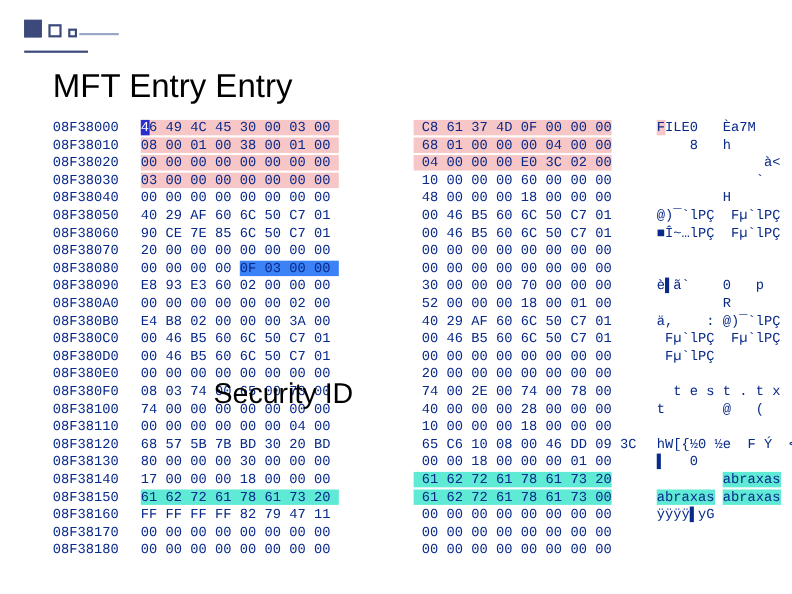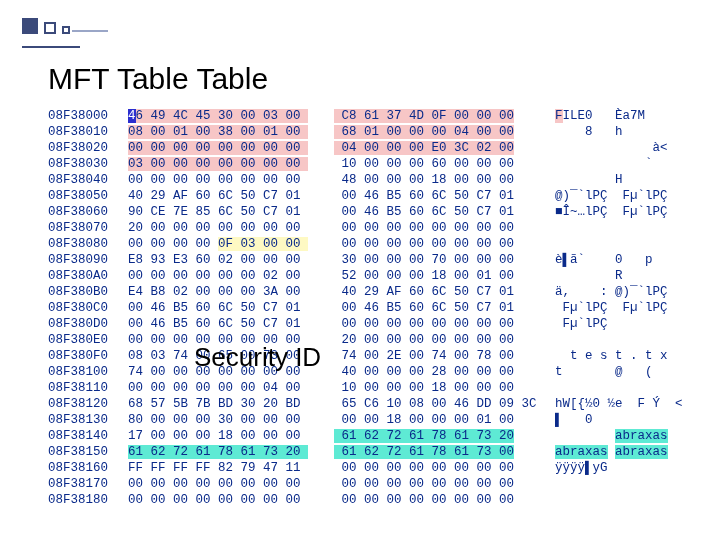--- a/index.html
+++ b/index.html
@@ -38,26 +38,26 @@
     top: 108px;
     left: 48px;
     font-family: "Courier New", monospace;
     font-size: 12.5px;
     line-height: 16px;
     color: #0a2a8a;
     white-space: pre;
   }
   .row { display: flex; }
   .off   { width: 80px; white-space: pre; }
-  .hexL  { width: 206px; white-space: pre; position: relative; }
+  .hexL  { width: 248px; white-space: pre; position: relative; }
   .hexR  { width: 206px; white-space: pre; position: relative; }
   .asc   { white-space: pre; position: relative; font-family: Liberation Mono, monospace; }
   .hl-pink  { background: #f7c6c6; }
   .hl-green { background: #5eead4; }
-  .hl-blue  { background: #fef9c3; }
+  .hl-blue  { background: #3b82f6; }
   .hl-cell  { background: #2b2ecf; color: #fff; }
 
   .overlay {
     position: absolute;
     top: 342px;
     left: 194px;
     font-family: Arial, Helvetica, sans-serif;
     font-size: 26px;
     color: #000;
     line-height: 30px;
@@ -68,19 +68,19 @@
 <body>
 
 <div class="corner-deco">
   <div class="sq big"></div>
     <div class="sq mid"></div>
     <div class="sq sm"></div>
   <div class="bar"></div>
     <div class="bar2"></div>
 </div>
 
-<div class="title">MFT Table Table</div>
+<div class="title">MFT Entry Entry</div>
 
 <div class="hexwrap" id="hexwrap"><div class="row"><span class="off">08F38000  </span><span class="hexL"><span class="hl-pink"><span class="hl-cell">4</span>6 49 4C 45 30 00 03 00 </span></span><span class="hexR"><span class="hl-pink"> C8 61 37 4D 0F 00 00 00</span></span><span class="asc">  <span class="hl-pink">F</span>ILE0   Èa7M</span></div><div class="row"><span class="off">08F38010  </span><span class="hexL"><span class="hl-pink">08 00 01 00 38 00 01 00 </span></span><span class="hexR"><span class="hl-pink"> 68 01 00 00 00 04 00 00</span></span><span class="asc">      8   h</span></div><div class="row"><span class="off">08F38020  </span><span class="hexL"><span class="hl-pink">00 00 00 00 00 00 00 00 </span></span><span class="hexR"><span class="hl-pink"> 04 00 00 00 E0 3C 02 00</span></span><span class="asc">               à&lt;</span></div><div class="row"><span class="off">08F38030  </span><span class="hexL"><span class="hl-pink">03 00 00 00 00 00 00 00 </span></span><span class="hexR"> 10 00 00 00 60 00 00 00</span><span class="asc">              `</span></div><div class="row"><span class="off">08F38040  </span><span class="hexL">00 00 00 00 00 00 00 00 </span><span class="hexR"> 48 00 00 00 18 00 00 00</span><span class="asc">          H</span></div><div class="row"><span class="off">08F38050  </span><span class="hexL">40 29 AF 60 6C 50 C7 01 </span><span class="hexR"> 00 46 B5 60 6C 50 C7 01</span><span class="asc">  @)¯`lPÇ  Fµ`lPÇ</span></div><div class="row"><span class="off">08F38060  </span><span class="hexL">90 CE 7E 85 6C 50 C7 01 </span><span class="hexR"> 00 46 B5 60 6C 50 C7 01</span><span class="asc">  ■Î~…lPÇ  Fµ`lPÇ</span></div><div class="row"><span class="off">08F38070  </span><span class="hexL">20 00 00 00 00 00 00 00 </span><span class="hexR"> 00 00 00 00 00 00 00 00</span><span class="asc">  </span></div><div class="row"><span class="off">08F38080  </span><span class="hexL">00 00 00 00 <span class="hl-blue">0F 03 00 00 </span></span><span class="hexR"> 00 00 00 00 00 00 00 00</span><span class="asc">  </span></div><div class="row"><span class="off">08F38090  </span><span class="hexL">E8 93 E3 60 02 00 00 00 </span><span class="hexR"> 30 00 00 00 70 00 00 00</span><span class="asc">  è▌ã`    0   p</span></div><div class="row"><span class="off">08F380A0  </span><span class="hexL">00 00 00 00 00 00 02 00 </span><span class="hexR"> 52 00 00 00 18 00 01 00</span><span class="asc">          R</span></div><div class="row"><span class="off">08F380B0  </span><span class="hexL">E4 B8 02 00 00 00 3A 00 </span><span class="hexR"> 40 29 AF 60 6C 50 C7 01</span><span class="asc">  ä,    : @)¯`lPÇ</span></div><div class="row"><span class="off">08F380C0  </span><span class="hexL">00 46 B5 60 6C 50 C7 01 </span><span class="hexR"> 00 46 B5 60 6C 50 C7 01</span><span class="asc">   Fµ`lPÇ  Fµ`lPÇ</span></div><div class="row"><span class="off">08F380D0  </span><span class="hexL">00 46 B5 60 6C 50 C7 01 </span><span class="hexR"> 00 00 00 00 00 00 00 00</span><span class="asc">   Fµ`lPÇ</span></div><div class="row"><span class="off">08F380E0  </span><span class="hexL">00 00 00 00 00 00 00 00 </span><span class="hexR"> 20 00 00 00 00 00 00 00</span><span class="asc">  </span></div><div class="row"><span class="off">08F380F0  </span><span class="hexL">08 03 74 00 65 00 73 00 </span><span class="hexR"> 74 00 2E 00 74 00 78 00</span><span class="asc">    t e s t . t x</span></div><div class="row"><span class="off">08F38100  </span><span class="hexL">74 00 00 00 00 00 00 00 </span><span class="hexR"> 40 00 00 00 28 00 00 00</span><span class="asc">  t       @   (</span></div><div class="row"><span class="off">08F38110  </span><span class="hexL">00 00 00 00 00 00 04 00 </span><span class="hexR"> 10 00 00 00 18 00 00 00</span><span class="asc">  </span></div><div class="row"><span class="off">08F38120  </span><span class="hexL">68 57 5B 7B BD 30 20 BD </span><span class="hexR"> 65 C6 10 08 00 46 DD 09 3C</span><span class="asc">  hW[{½0 ½e  F Ý  &lt;</span></div><div class="row"><span class="off">08F38130  </span><span class="hexL">80 00 00 00 30 00 00 00 </span><span class="hexR"> 00 00 18 00 00 00 01 00</span><span class="asc">  ▌   0</span></div><div class="row"><span class="off">08F38140  </span><span class="hexL">17 00 00 00 18 00 00 00 </span><span class="hexR"><span class="hl-green"> 61 62 72 61 78 61 73 20</span></span><span class="asc">          <span class="hl-green">abraxas</span></span></div><div class="row"><span class="off">08F38150  </span><span class="hexL"><span class="hl-green">61 62 72 61 78 61 73 20 </span></span><span class="hexR"><span class="hl-green"> 61 62 72 61 78 61 73 00</span></span><span class="asc">  <span class="hl-green">abraxas</span> <span class="hl-green">abraxas</span></span></div><div class="row"><span class="off">08F38160  </span><span class="hexL">FF FF FF FF 82 79 47 11 </span><span class="hexR"> 00 00 00 00 00 00 00 00</span><span class="asc">  ÿÿÿÿ▌yG</span></div><div class="row"><span class="off">08F38170  </span><span class="hexL">00 00 00 00 00 00 00 00 </span><span class="hexR"> 00 00 00 00 00 00 00 00</span><span class="asc">  </span></div><div class="row"><span class="off">08F38180  </span><span class="hexL">00 00 00 00 00 00 00 00 </span><span class="hexR"> 00 00 00 00 00 00 00 00</span><span class="asc">  </span></div></div>
 
 <div class="overlay">
   <div>Security ID</div>
 </div>
 
 </body></html>

